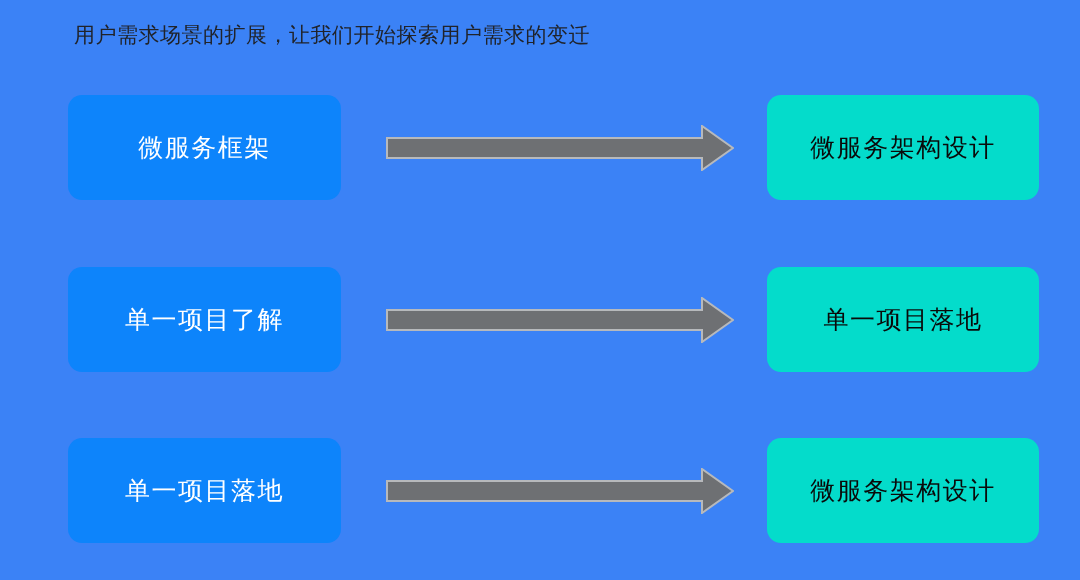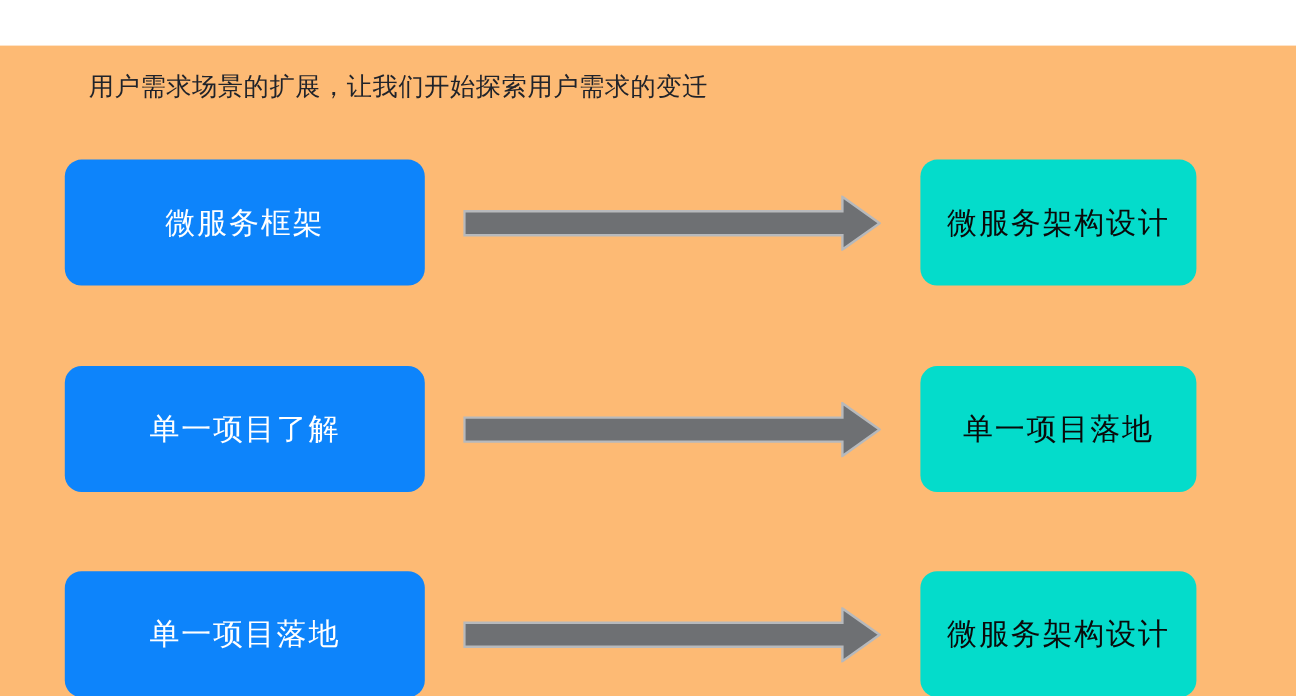--- a/index.html
+++ b/index.html
@@ -12,22 +12,21 @@
     height: 580px;
     position: relative;
     overflow: hidden;
     font-family: "Liberation Sans", "DejaVu Sans", sans-serif;
     color: #1a1a1a;
   }
 
   #slide {
     position: absolute;
     inset: 0;
-    background: #fdba74;
-    margin-top: 38px;
+    background: #3b82f6;
   }
 
   
   .slide-title {
     position: absolute;
     left: 74px;
     top: 20px;
     font-size: 21px;
     line-height: 30px;
     letter-spacing: 0.5px;
@@ -56,28 +55,28 @@
     display: flex;
     align-items: center;
     justify-content: center;
     box-sizing: border-box;
     font-size: 25px;
     letter-spacing: 1.5px;
     font-weight: 400;
     user-select: none;
   }
   .box-source {
-    left: 54px;
-    width: 300px;
+    left: 68px;
+    width: 273px;
     background: #0d84fb;
     color: #ffffff;
   }
   .box-target {
     left: 767px;
-    width: 230px;
+    width: 272px;
     background: #04dccb;
     color: #0a0a0a;
   }
 
   
   .arrow {
     position: absolute;
     left: 386px;
     top: 30px;
     width: 348px;

